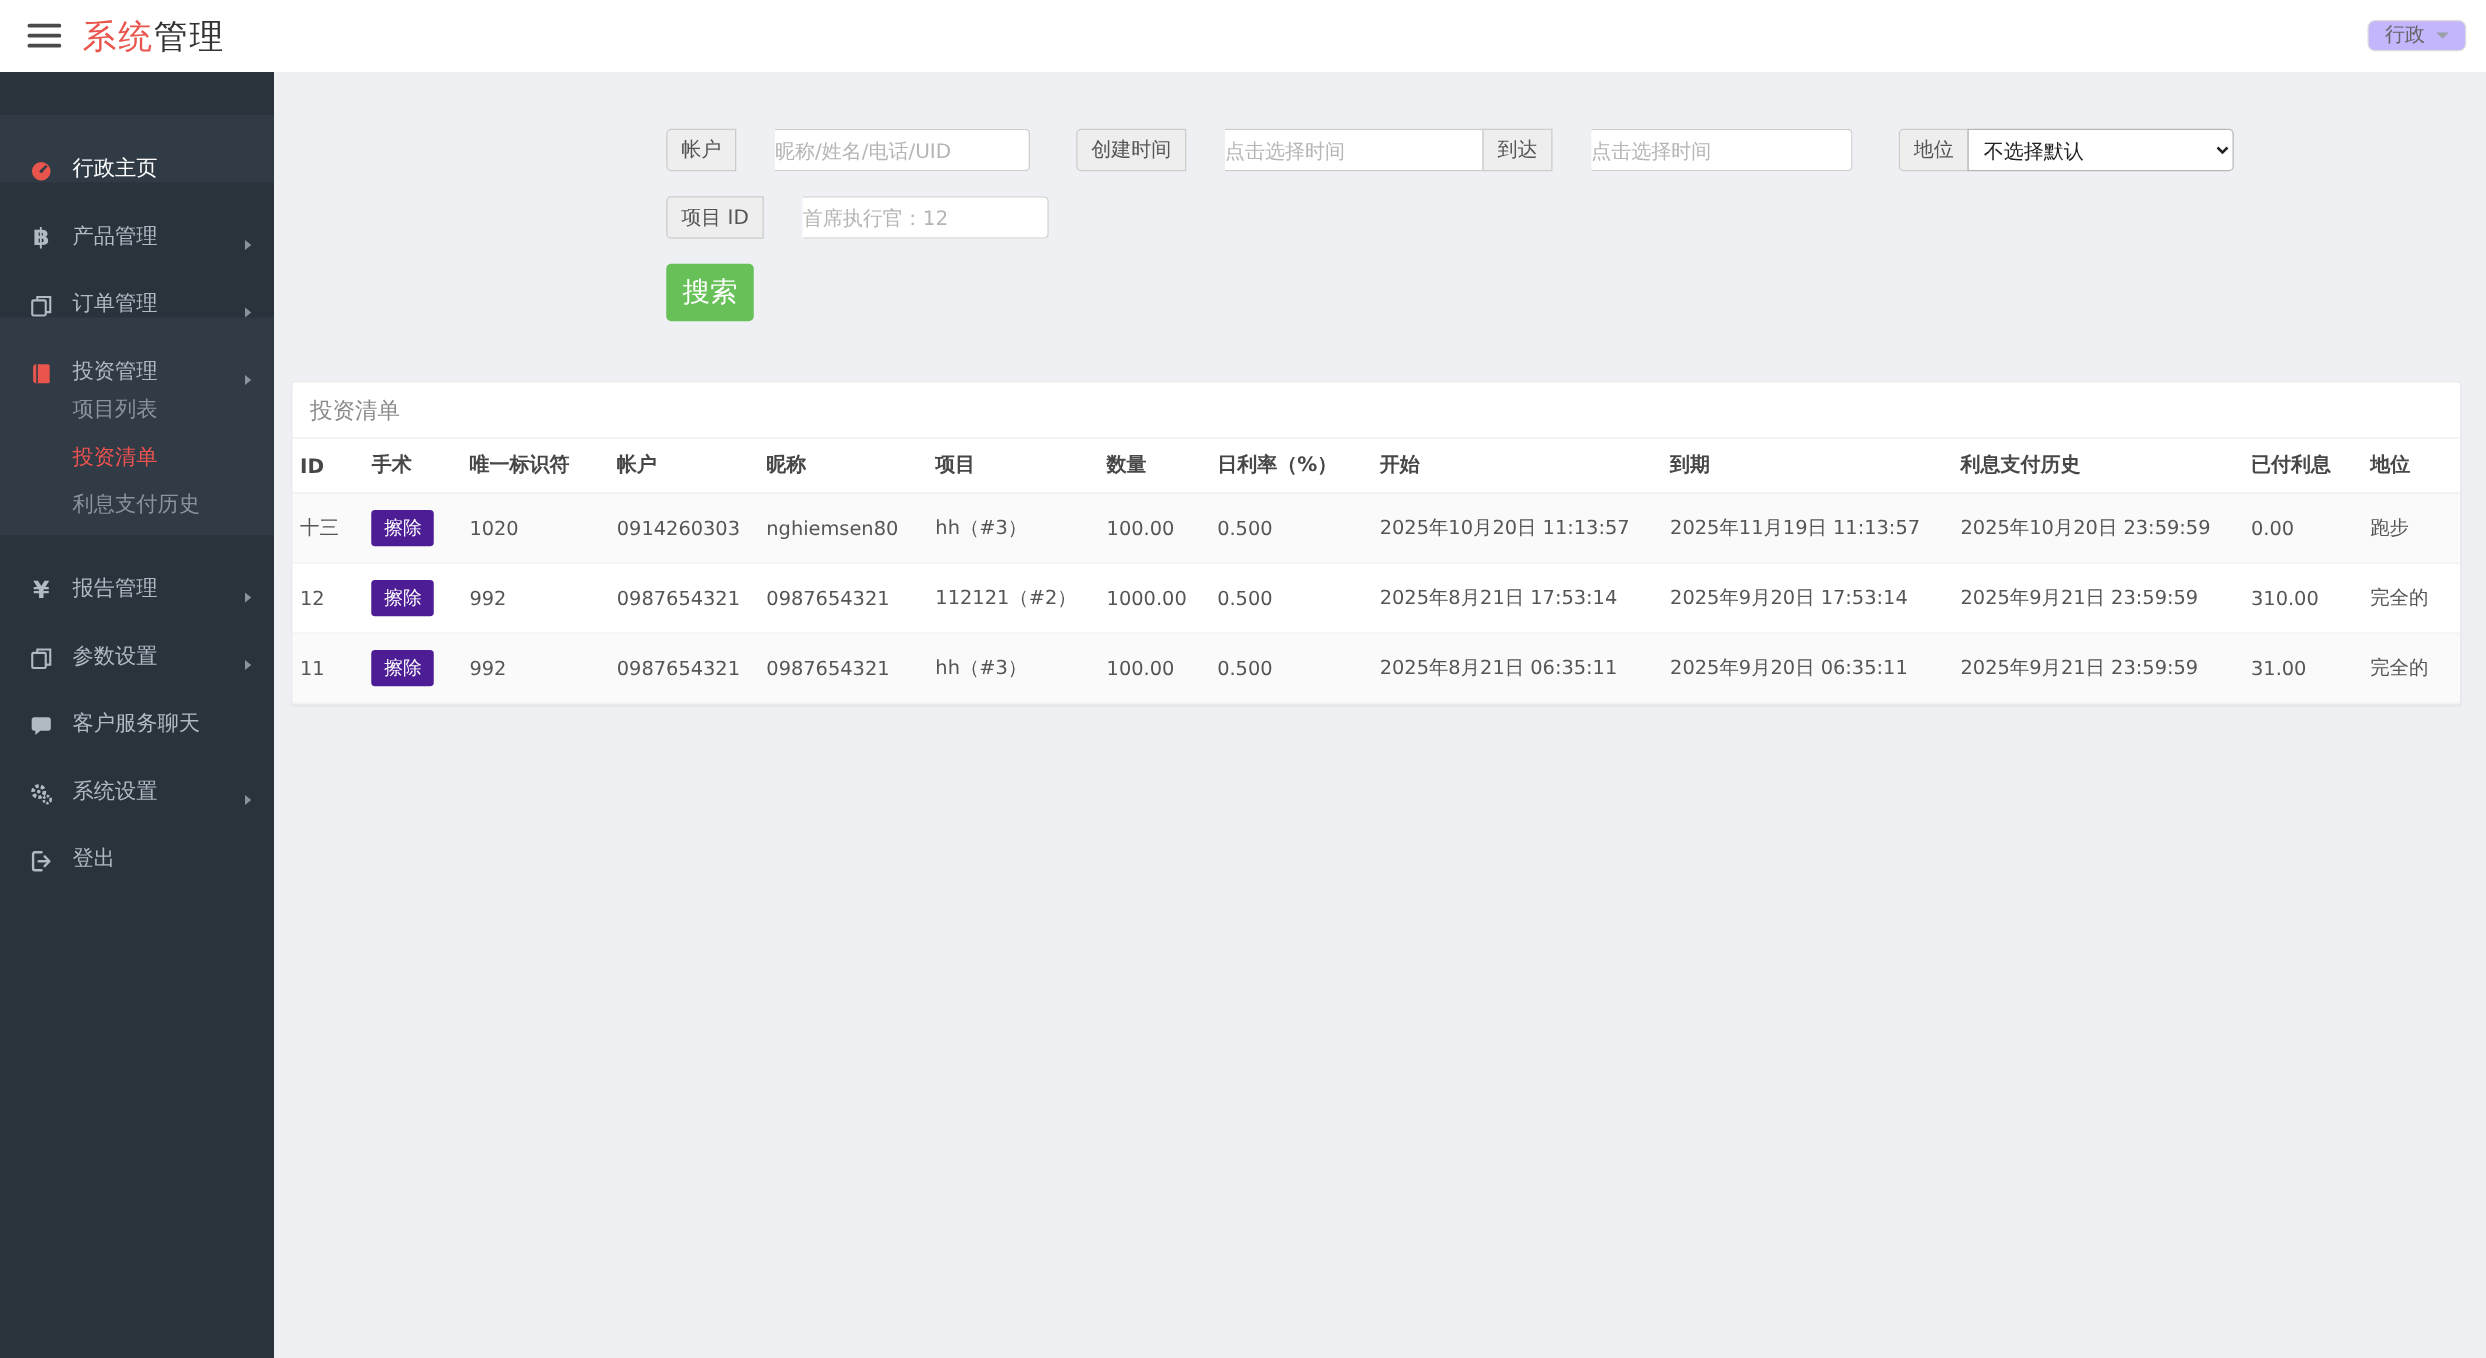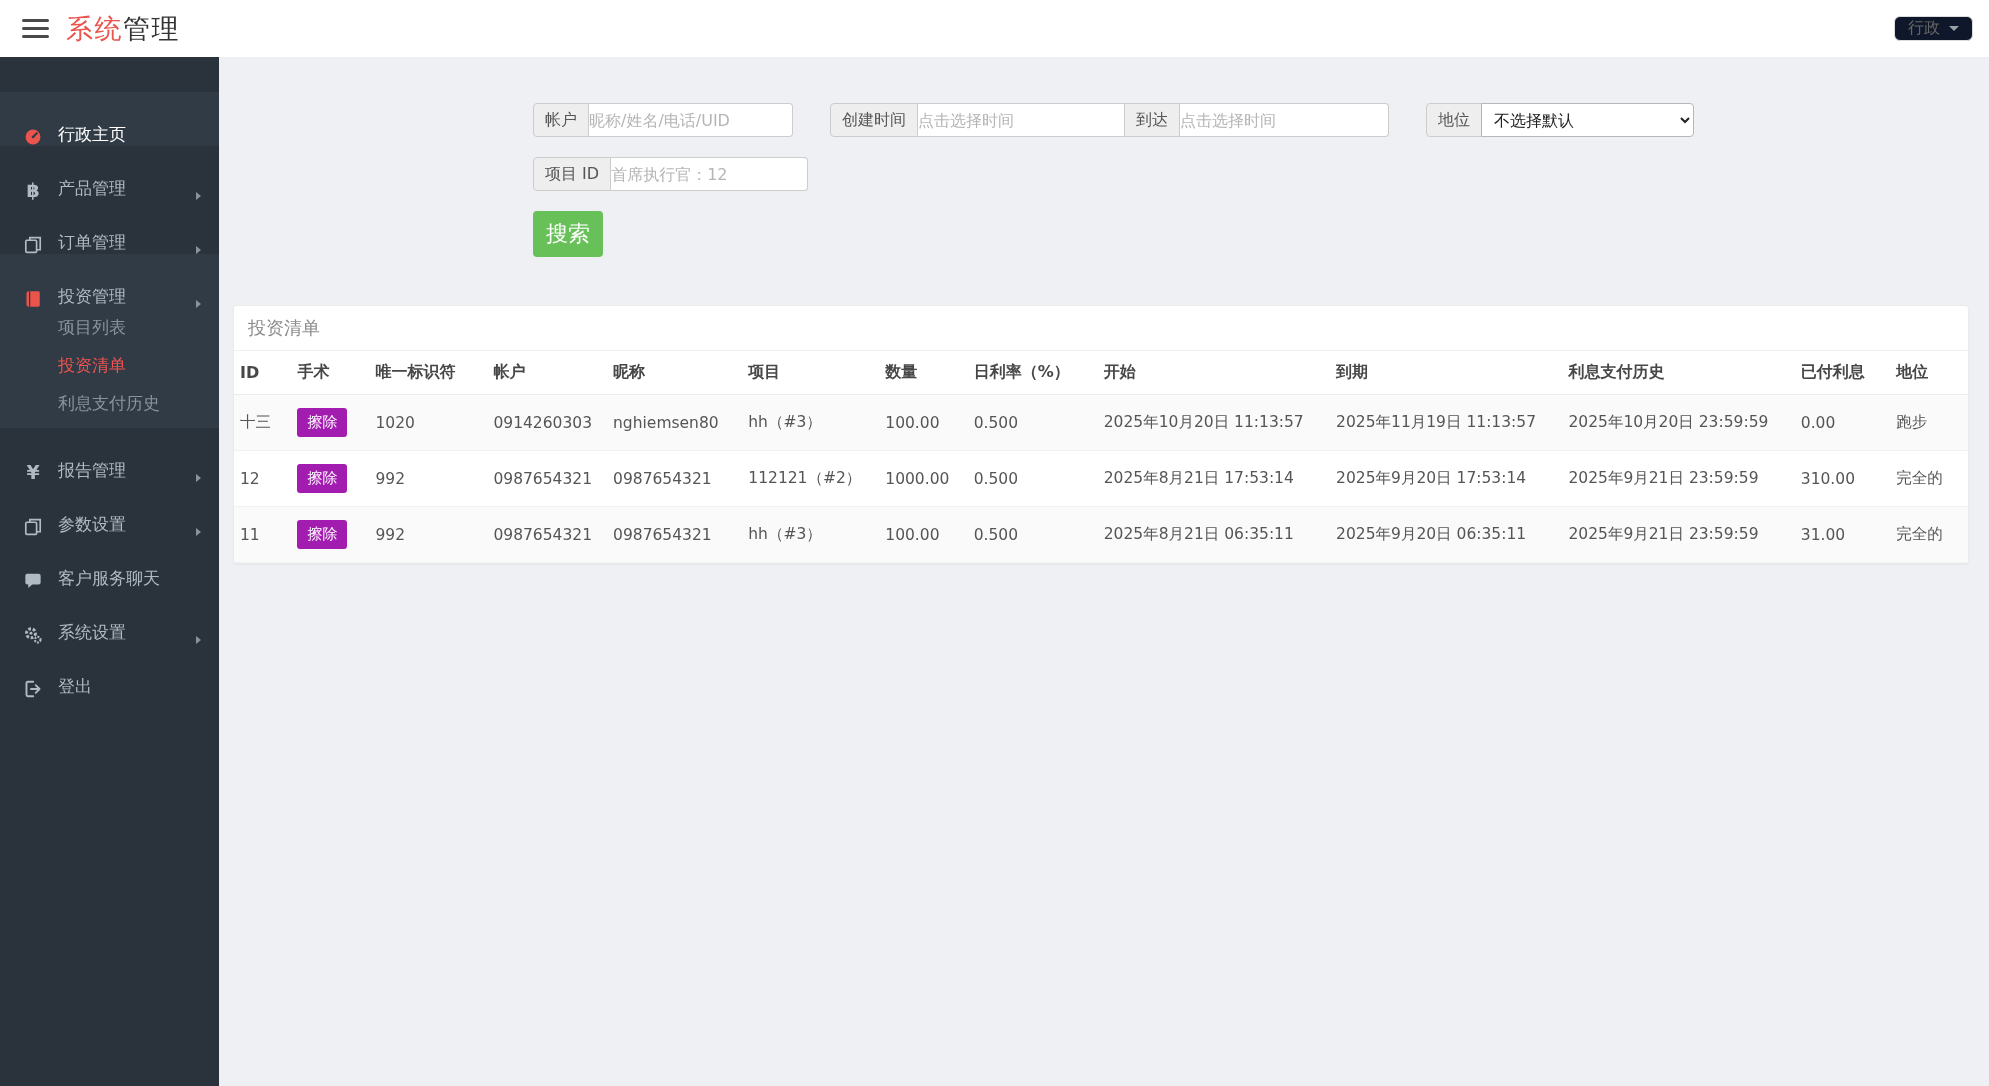--- a/index.html
+++ b/index.html
@@ -15,21 +15,21 @@
   .header {
     position: fixed; top: 0; left: 0; right: 0; height: 57px;
     background: #ffffff; display: flex; align-items: center; z-index: 20;
   }
   .hamburger { width: 27px; margin-left: 22px; cursor: pointer; }
   .hamburger .bar { height: 3.6px; background: #4a4a4a; border-radius: 2px; margin: 4.6px 0; }
   .brand { margin-left: 17px; font-size: 27px; letter-spacing: 1.5px; font-weight: 400; text-align: right; }
   .brand .red { color: #e9554d; }
   .brand .dark { color: #333; }
   .user-btn {
-    margin-left: auto; margin-right: 16px; background: #0f172a;
+    margin-left: auto; margin-right: 16px; background: #c4b5fd;
     border: 1px solid #dcdcdc; border-radius: 6px; color: #666;
     font-size: 16px; padding: 1px 13px; display: flex; align-items: center; gap: 9px;
     cursor: pointer; font-family: inherit;
   }
   .caret-down {
     width: 0; height: 0; border-left: 5px solid transparent;
     border-right: 5px solid transparent; border-top: 5px solid #9aa0a6;
   }
 
   
@@ -69,21 +69,21 @@
   .addon {
     background: #eeeeee; border: 1px solid #cccccc; color: #555;
     font-size: 16px; padding: 0 11px; display: flex; align-items: center;
     height: 34px; white-space: nowrap;
   }
   .addon.first { border-radius: 4px 0 0 4px; }
   .addon.mid { margin-left: -1px; }
   .tin {
     height: 34px; border: 1px solid #cccccc; border-left: none;
     padding: 0 0; font-size: 16px; color: #555; background: #fff;
-    font-family: inherit; outline: none;
+    font-family: inherit; outline: none; margin-left: 31px;
   }
   .tin.last { border-radius: 0 4px 4px 0; }
   .tin::placeholder { color: #b5b5b5; opacity: 1; }
   .w-account { width: 204px; }
   .w-time { width: 207px; }
   .w-time2 { width: 209px; }
   .w-project { width: 197px; }
   .gap { width: 37px; }
   .sel {
     height: 34px; width: 213px; font-size: 16px; color: #222;
@@ -109,21 +109,21 @@
     text-align: left; font-weight: bold; color: #474747; font-size: 16px;
     padding: 11px 8px; border-bottom: 1px solid #ececec; white-space: nowrap;
   }
   td {
     font-size: 15.5px; color: #555; padding: 13px 8px;
     border-bottom: 1px solid #f1f1f1; white-space: nowrap; overflow: hidden;
   }
   th:first-child, td:first-child { padding-left: 6px; }
   tbody tr:nth-child(odd) { background: #fafafa; }
   .del-btn {
-    background: #a21caf; color: #fff; border: none; border-radius: 3px;
+    background: #4c1d95; color: #fff; border: none; border-radius: 3px;
     font-size: 15px; padding: 5px 10px; cursor: pointer; font-family: inherit;
   }
   .hidden-defs { position: absolute; width: 0; height: 0; overflow: hidden; }
 </style>
 </head>
 <body>
 
 <svg class="hidden-defs" aria-hidden="true">
   <defs>
     <symbol id="i-dash" viewBox="0 0 16 16">

